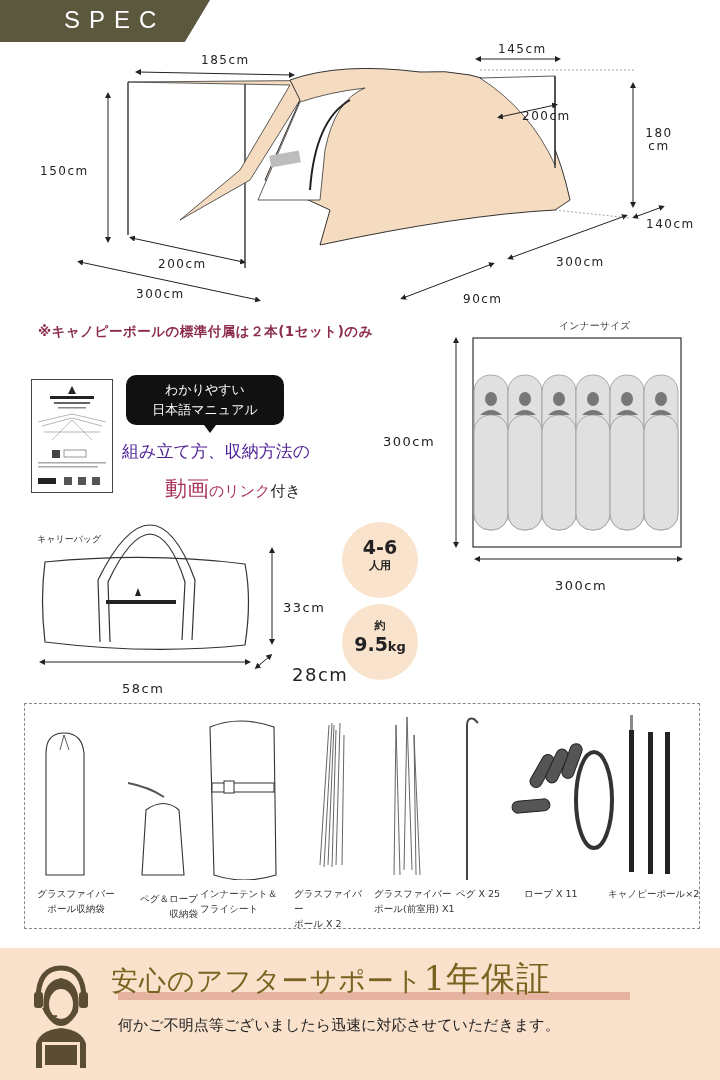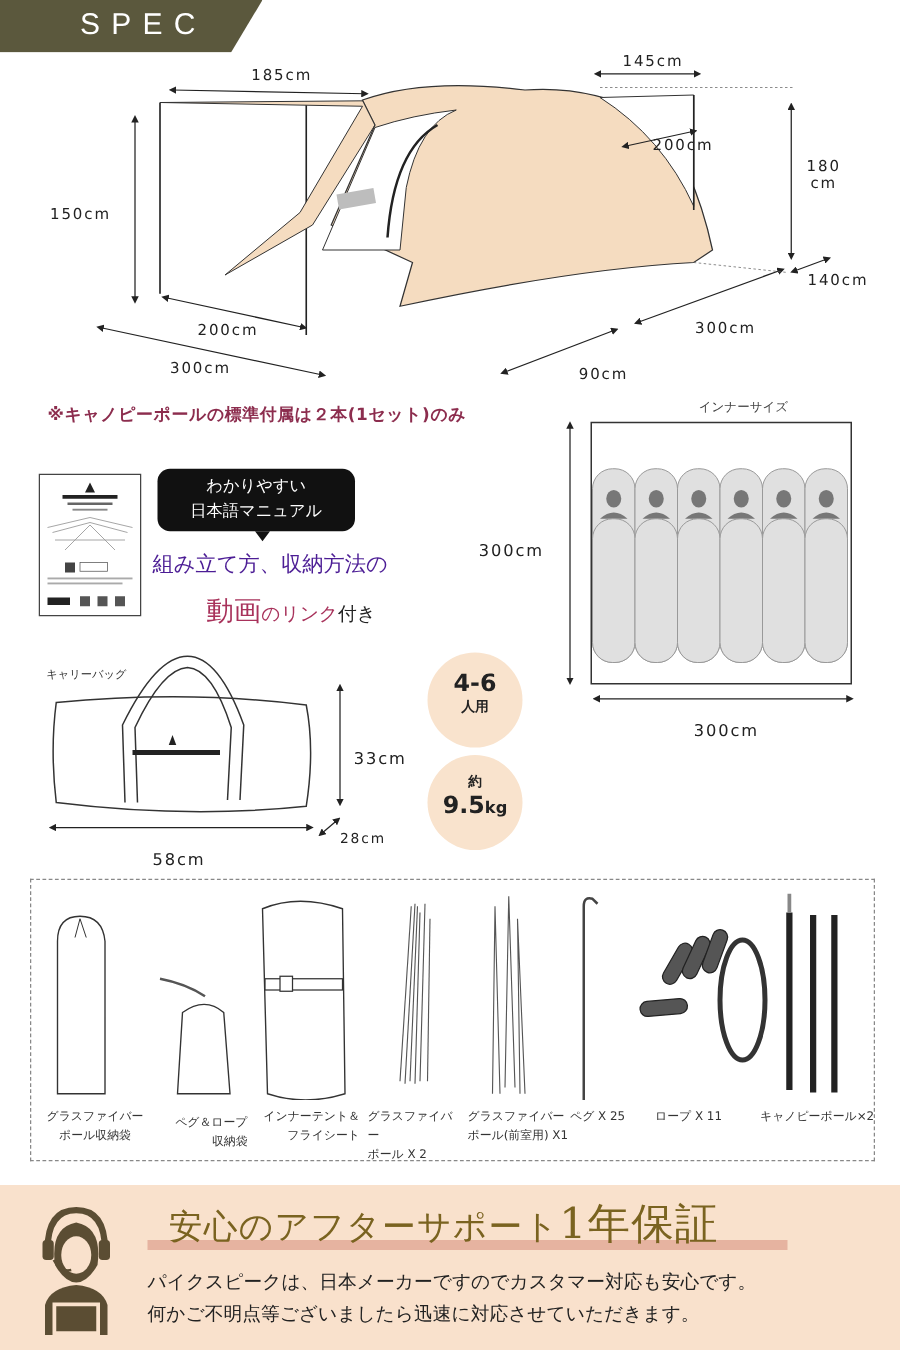--- a/index.html
+++ b/index.html
@@ -15,21 +15,21 @@
   .video-line { left: 165px; top: 462px; font-size: 15px; color: #222; margin-top: 12px; }
   .video-line .hl { font-size: 22px; color: #a8325b; }
   .video-line .pink { color: #a8325b; }
   .manual { left: 31px; top: 379px; width: 82px; height: 114px; border: 1px solid #444; background: #fff; }
   .circle { width: 76px; height: 76px; border-radius: 50%; background: #f9e3cd; text-align: center; }
   .circle .big { font-size: 19px; font-weight: bold; color: #222; }
   .circle .small { font-size: 11px; font-weight: bold; color: #222; }
   .parts-box { left: 24px; top: 703px; width: 676px; height: 226px; border: 1px dashed #888; }
   .part-label { font-size: 9.5px; color: #333; text-align: center; line-height: 15px; position: absolute; }
   .support { left: 0; top: 948px; width: 720px; height: 132px; background: #f9e1cc; }
-  .support-title { left: 135px; top: 956px; font-family: "DejaVu Serif", serif; font-size: 27px; color: #7a6320; letter-spacing: 1px; }
+  .support-title { left: 111px; top: 956px; font-family: "DejaVu Serif", serif; font-size: 27px; color: #7a6320; letter-spacing: 1px; }
   .support-title .big1 { font-size: 34px; }
   .underline-bar { left: 118px; top: 992px; width: 512px; height: 8px; background: #e6b3a0; }
   .support-text { left: 118px; top: 1012px; font-size: 15px; color: #222; line-height: 26px; }
   .inner-label { left: 559px; top: 319px; font-size: 10px; color: #444; }
   .carry-label { left: 37px; top: 533px; font-size: 9px; color: #333; }
 </style>
 </head>
 <body>
 
 <div class="abs banner"></div>
@@ -164,21 +164,21 @@
   <path d="M15,42 Q120,32 215,44 Q222,80 215,125 Q120,135 15,122 Q10,80 15,42 Z" fill="#fff" stroke="#333" stroke-width="1.2"></path>
   <path d="M70,122 L68,60 Q95,5 120,5 Q145,5 165,60 L162,120" fill="none" stroke="#333" stroke-width="1.2"></path>
   <path d="M80,122 L78,62 Q100,15 120,14 Q140,15 155,62 L152,120" fill="none" stroke="#333" stroke-width="1.2"></path>
   <path d="M105,76 L108,68 L111,76 Z" fill="#222"></path>
   <rect x="76" y="80" width="70" height="4" fill="#222"></rect>
   <line x1="12" y1="142" x2="218" y2="142" stroke="#222" stroke-width="1" marker-start="url(#ah3)" marker-end="url(#ah3)"></line>
   <line x1="242" y1="30" x2="242" y2="122" stroke="#222" stroke-width="1" marker-start="url(#ah3)" marker-end="url(#ah3)"></line>
   <line x1="227" y1="147" x2="240" y2="136" stroke="#222" stroke-width="1" marker-start="url(#ah3)" marker-end="url(#ah3)"></line>
 </svg>
 <div class="abs dim" style="left:283px;top:600px;font-size:13px;">33cm</div>
-<div class="abs dim" style="left:272px;top:664px;font-size:11px;">28cm</div>
+<div class="abs dim" style="left:292px;top:664px;font-size:18px;">28cm</div>
 <div class="abs dim" style="left:122px;top:681px;font-size:13px;">58cm</div>
 
 <div class="abs circle" style="left:342px;top:522px;padding-top:14px;">
   <div class="big">4-6</div>
   <div class="small">人用</div>
 </div>
 <div class="abs circle" style="left:342px;top:604px;padding-top:14px;">
   <div class="small">約</div>
   <div class="big"><span>9.5</span><span style="font-size:13px;">kg</span></div>
 </div>
@@ -227,21 +227,21 @@
   <rect x="641" y="27" width="5" height="142" fill="#222"></rect>
 </svg>
 <div class="part-label" style="left:28px;top:886px;width:96px;">
   <div>グラスファイバー</div>
     <div>ポール収納袋</div>
 </div>
 <div class="part-label" style="left:126px;top:891px;width:72px;text-align:right;">
   <div>ペグ＆ロープ</div>
     <div>収納袋</div>
 </div>
-<div class="part-label" style="left:200px;top:886px;width:88px;text-align:right;">
+<div class="part-label" style="left:200px;top:886px;width:88px;text-align:left;">
   <div>インナーテント＆</div>
     <div>フライシート</div>
 </div>
 <div class="part-label" style="left:294px;top:886px;width:76px;text-align:left;">
   <div>グラスファイバー</div>
     <div>ポール X 2</div>
 </div>
 <div class="part-label" style="left:374px;top:886px;width:84px;text-align:left;">
   <div>グラスファイバー</div>
     <div>ポール(前室用) X1</div>
@@ -266,15 +266,14 @@
   <path d="M13,46 Q18,56 27,54" stroke="#5b4d33" stroke-width="2" fill="none"></path>
   <path d="M6,106 L6,82 Q10,68 31,66 Q52,68 56,82 L56,106 Z" fill="#5b4d33"></path>
   <rect x="12" y="80" width="38" height="26" fill="#f9e1cc"></rect>
   <rect x="15" y="83" width="32" height="20" fill="#5b4d33"></rect>
 </svg>
 <div class="abs underline-bar"></div>
 <div class="abs support-title">
   <span>安心のアフターサポート</span><span class="big1">1</span><span class="big1">年保証</span>
 </div>
 <div class="abs support-text">
-  <div>パイクスピークは、日本メーカーですのでカスタマー対応も安心です。</div>
   <div>何かご不明点等ございましたら迅速に対応させていただきます。</div>
 </div>
 
 </body></html>

